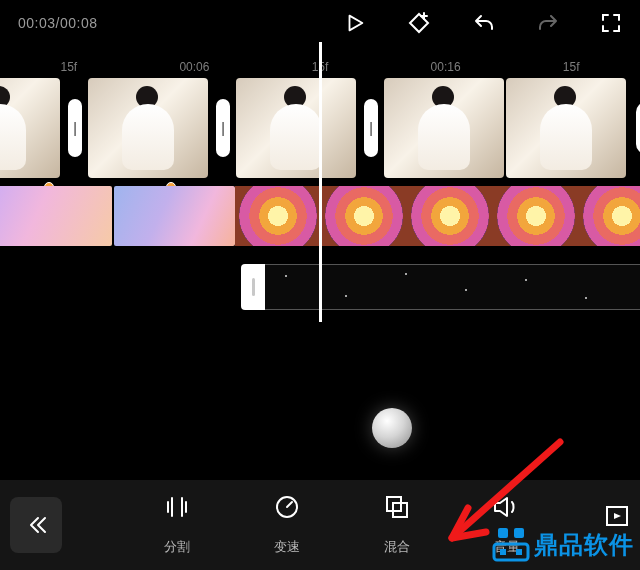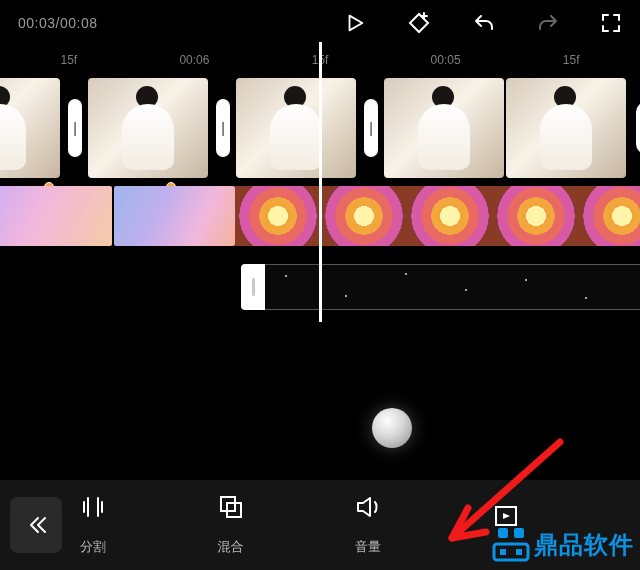--- a/index.html
+++ b/index.html
@@ -1,21 +1,21 @@
 <!DOCTYPE html>
 <html><head>
 <meta charset="utf-8">
 <style>
   *{box-sizing:border-box;margin:0;padding:0;font-family:-apple-system,BlinkMacSystemFont,"Segoe UI",sans-serif}
   body{background:#000;width:640px;height:570px;overflow:hidden;position:relative;color:#fff}
   .topbar{height:46px;display:flex;align-items:center;padding:0 18px;justify-content:space-between}
   .timecode{color:#9b9b9b;font-size:14px;letter-spacing:.5px}
   .top-actions{display:flex;gap:40px;align-items:center}
   .ico{display:inline-flex;align-items:center;justify-content:center;color:#fff}
-  .ruler{height:28px;display:flex;align-items:center;padding:0 6px}
+  .ruler{height:28px;display:flex;align-items:flex-end;padding:0 6px}
   .rlabel{color:#7e7e7e;font-size:12px;flex:1;text-align:center}
   .timeline{position:relative;height:340px}
   .track{position:absolute;left:0;display:flex;height:100px}
   .clip{width:120px;height:100px;border-radius:4px;position:relative;margin-right:2px;overflow:hidden}
   .clip-bg{position:absolute;inset:0;background:linear-gradient(135deg,#d7cbbb 0%,#f8f2e8 45%,#c6b6a0 100%)}
   .figure{position:absolute;left:30px;top:8px;width:60px;height:84px}
   .figure::before{content:"";position:absolute;top:0;left:18px;width:22px;height:22px;border-radius:50%;background:#191515}
   .figure::after{content:"";position:absolute;top:18px;left:4px;width:52px;height:66px;background:linear-gradient(180deg,#fff 0%,#f3ece2 100%);border-radius:26px 26px 10px 10px}
   .gap{width:14px;height:58px;background:#fff;border-radius:7px;align-self:center;margin:0 6px;display:flex;align-items:center;justify-content:center;color:#333;font-size:14px;font-weight:300}
   .addclip{width:52px;height:52px;border-radius:10px;background:#fff;color:#000;font-size:30px;font-weight:300;display:flex;align-items:center;justify-content:center;align-self:center;margin-left:8px}
@@ -29,21 +29,21 @@
   .dot{position:absolute;top:108px;width:10px;height:10px;background:#f7a33c;border:1px solid #fff;border-radius:50%}
   .overlay-track{position:absolute;left:241px;top:190px;height:46px;display:flex;align-items:center}
   .handle{width:24px;height:46px;background:#fff;border-radius:4px 0 0 4px;display:flex;align-items:center;justify-content:center}
   .handle::before{content:"";width:3px;height:18px;background:#c8c8c8;border-radius:2px}
   .overlay-body{width:380px;height:46px;background:#0a0a0a;border:1px solid #555;border-left:none;position:relative}
   .star{position:absolute;width:2px;height:2px;background:#ddd;border-radius:50%}
   .playhead{position:absolute;left:319px;top:-32px;width:3px;height:280px;background:#fff;z-index:5}
   .sphere{position:absolute;left:372px;top:334px;width:40px;height:40px;border-radius:50%;background:radial-gradient(circle at 38% 32%,#fff 0%,#d5d5d5 45%,#8a8a8a 100%);box-shadow:0 0 18px rgba(255,255,255,.25)}
   .toolbar{position:absolute;bottom:0;left:0;right:0;height:90px;background:#151515;display:flex;align-items:center;padding:0 10px}
   .back{width:52px;height:56px;border-radius:8px;background:#2a2a2a;display:flex;align-items:center;justify-content:center;margin-right:18px}
-  .tool{flex:1;display:flex;flex-direction:column;align-items:flex-start;gap:18px}
+  .tool{flex:1;display:flex;flex-direction:column;align-items:flex-end;gap:18px}
   .tool .lbl{color:#bababa;font-size:13px}
   .watermark{position:absolute;right:6px;bottom:6px;display:flex;align-items:center;gap:4px;z-index:20}
   .wm-text{color:#0b93e6;font-size:24px;font-weight:600;letter-spacing:1px}
   .arrow{position:absolute;left:430px;top:362px;z-index:8}
   .undo-dim{opacity:.4}
 </style>
 </head>
 <body>
 
 <div class="topbar">
@@ -75,21 +75,21 @@
           <path d="M3 8V3h5M19 8V3h-5M3 14v5h5M19 14v5h-5" stroke="#fff" stroke-width="2" stroke-linecap="round"></path>
         </svg>
     </span>
   </div>
 </div>
 
 <div class="ruler">
   <span class="rlabel">15f</span>
   <span class="rlabel">00:06</span>
   <span class="rlabel">15f</span>
-  <span class="rlabel">00:05</span>
+  <span class="rlabel">00:16</span>
   <span class="rlabel">15f</span>
 </div>
 
 <div class="timeline">
   <div class="playhead"></div>
 
   <div class="track" style="top:4px;left:-60px">
     <div class="clip">
         <div class="clip-bg"></div>
         <div class="figure"></div>
@@ -159,20 +159,27 @@
   </div>
   <div class="tool">
     <svg width="26" height="26" viewBox="0 0 26 26" fill="none">
         <path d="M8 4v18M18 4v18" stroke="#fff" stroke-width="2" stroke-linecap="round"></path>
         <path d="M4 8v10M22 8v10" stroke="#fff" stroke-width="2" stroke-linecap="round"></path>
       </svg>
     <span class="lbl">分割</span>
   </div>
   <div class="tool">
     <svg width="26" height="26" viewBox="0 0 26 26" fill="none">
+        <circle cx="13" cy="13" r="10" stroke="#fff" stroke-width="2"></circle>
+        <path d="M13 13L18 8" stroke="#fff" stroke-width="2" stroke-linecap="round"></path>
+      </svg>
+    <span class="lbl">变速</span>
+  </div>
+  <div class="tool">
+    <svg width="26" height="26" viewBox="0 0 26 26" fill="none">
         <rect x="3" y="3" width="14" height="14" stroke="#fff" stroke-width="2"></rect>
         <rect x="9" y="9" width="14" height="14" stroke="#fff" stroke-width="2"></rect>
       </svg>
     <span class="lbl">混合</span>
   </div>
   <div class="tool">
     <svg width="28" height="26" viewBox="0 0 28 26" fill="none">
         <path d="M3 9v8h5l7 5V4L8 9H3z" stroke="#fff" stroke-width="2" stroke-linejoin="round"></path>
         <path d="M20 8c2 2 2 8 0 10" stroke="#fff" stroke-width="2" stroke-linecap="round"></path>
       </svg>

